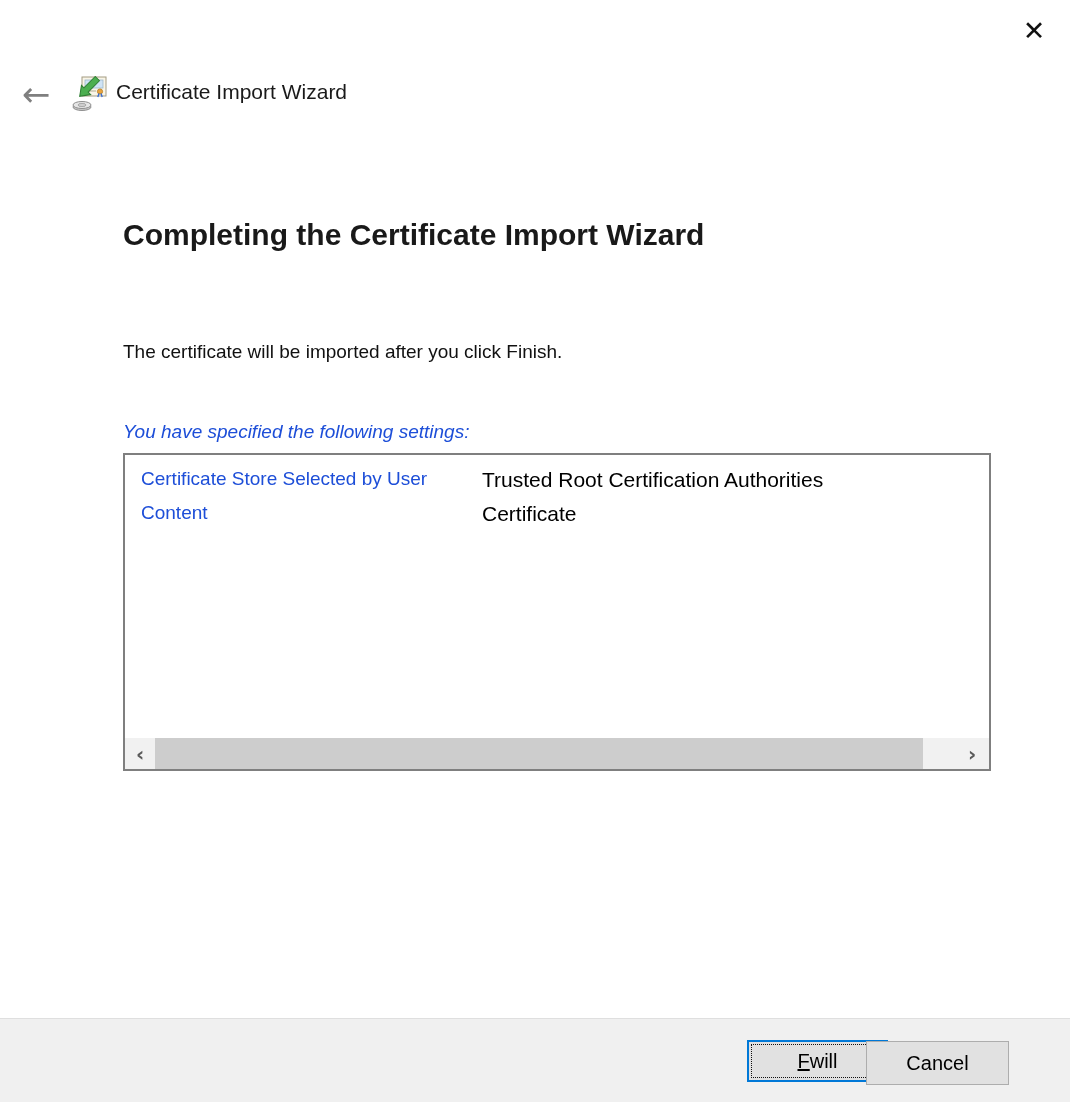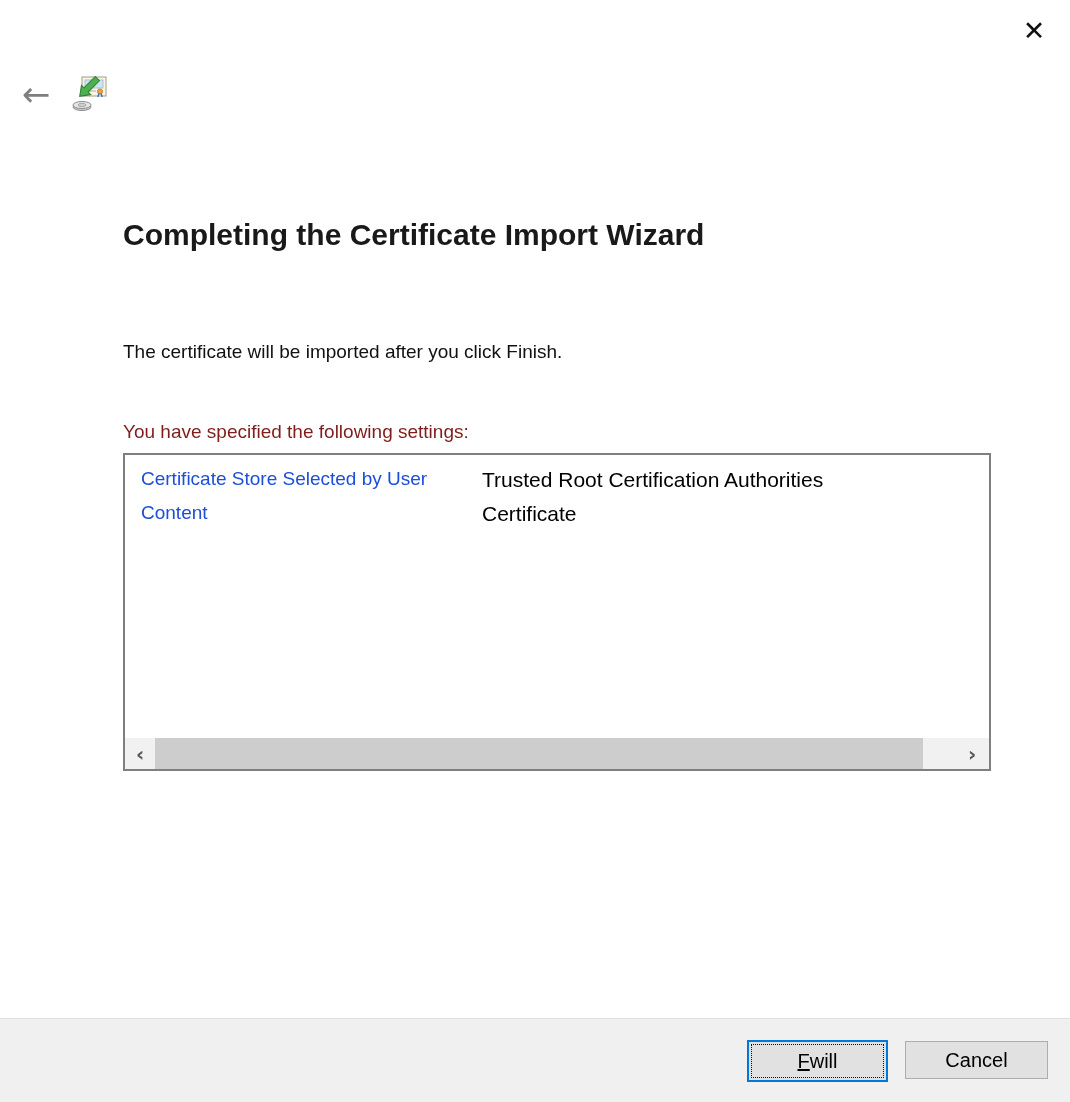--- a/index.html
+++ b/index.html
@@ -45,21 +45,21 @@
     position: absolute; left: 123px; top: 218px;
     font-size: 30px; font-weight: bold; color: #191919;
     letter-spacing: 0px; white-space: nowrap;
   }
   .intro-text {
     position: absolute; left: 123px; top: 341px;
     font-size: 19px; color: #111;
   }
   .settings-caption {
     position: absolute; left: 123px; top: 421px;
-    font-size: 19px; color: #7f1d1d;
+    font-size: 19px; color: #1d4ed8; font-style: italic;
   }
 
   
   .settings-box {
     position: absolute; left: 123px; top: 453px;
     width: 868px; height: 318px;
     border: 2px solid #7f7f7f;
     background: #ffffff;
     overflow: hidden;
   }
@@ -107,21 +107,21 @@
     border: 2px solid #0078d7;
     padding: 2px;
   }
   .btn-finish .focus-rect {
     width: 100%; height: 100%;
     border: 1px dotted #111;
     display: flex; align-items: center; justify-content: center;
   }
   .accesskey { text-decoration: underline; }
   .btn-cancel {
-    left: 905px; top: 22px; width: 143px; height: 38px;
+    left: 866px; top: 22px; width: 143px; height: 44px;
     border: 1px solid #adadad;
     display: flex; align-items: center; justify-content: center;
   }
 </style>
 </head>
 <body>
 
 <button class="close-btn">✕</button>
 
 <div class="wiz-header">
@@ -137,20 +137,21 @@
       <rect x="13" y="4" width="18" height="8" fill="#cfe3f5" stroke="#9db8cc" stroke-width="0.8"></rect>
       <line x1="13" y1="15" x2="24" y2="15" stroke="#b5ad94" stroke-width="1"></line>
       <circle cx="28" cy="15.5" r="2.6" fill="#e8a33d" stroke="#b57b1e" stroke-width="0.8"></circle>
       <path d="M27 17.5 L25.8 21 M29 17.5 L30.2 21" stroke="#3b6fd4" stroke-width="1.4" fill="none"></path>
 
       <g transform="translate(19,9) rotate(135)" fill="#4caf50" stroke="#2e7d32" stroke-width="1">
         <polygon points="-9,-3 7,-3 7,-6.5 16,0 7,6.5 7,3 -9,3"></polygon>
       </g>
     </svg>
   </span>
+  <span class="app-title">Certificate Import Wizard</span>
 </div>
 
 <div class="page-heading">Completing the Certificate Import Wizard</div>
 <div class="intro-text">The certificate will be imported after you click Finish.</div>
 <div class="settings-caption">You have specified the following settings:</div>
 
 <div class="settings-box">
   <div class="settings-rows">
 
       <div class="settings-row">

